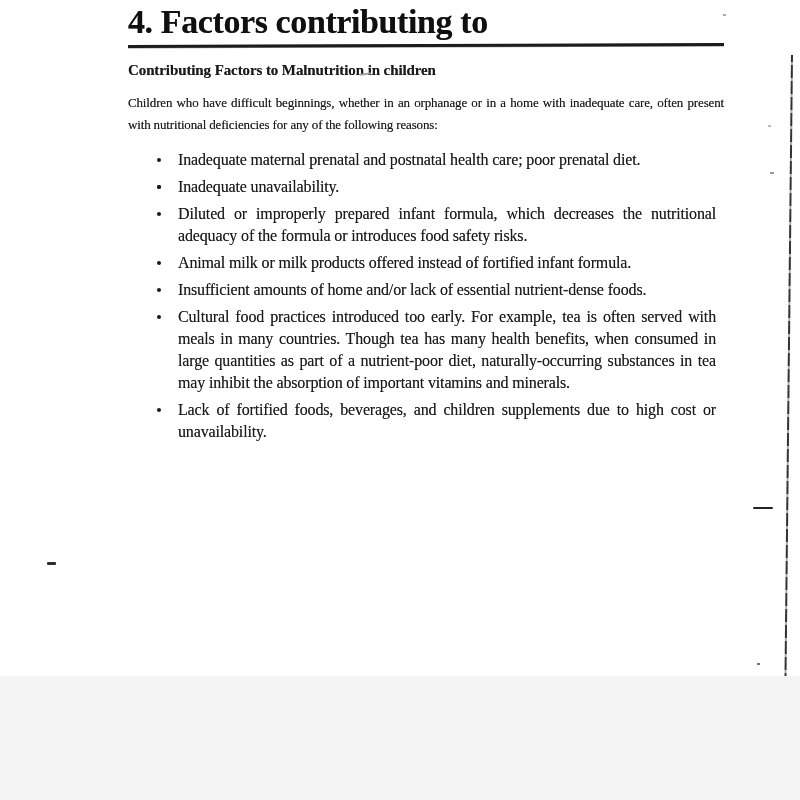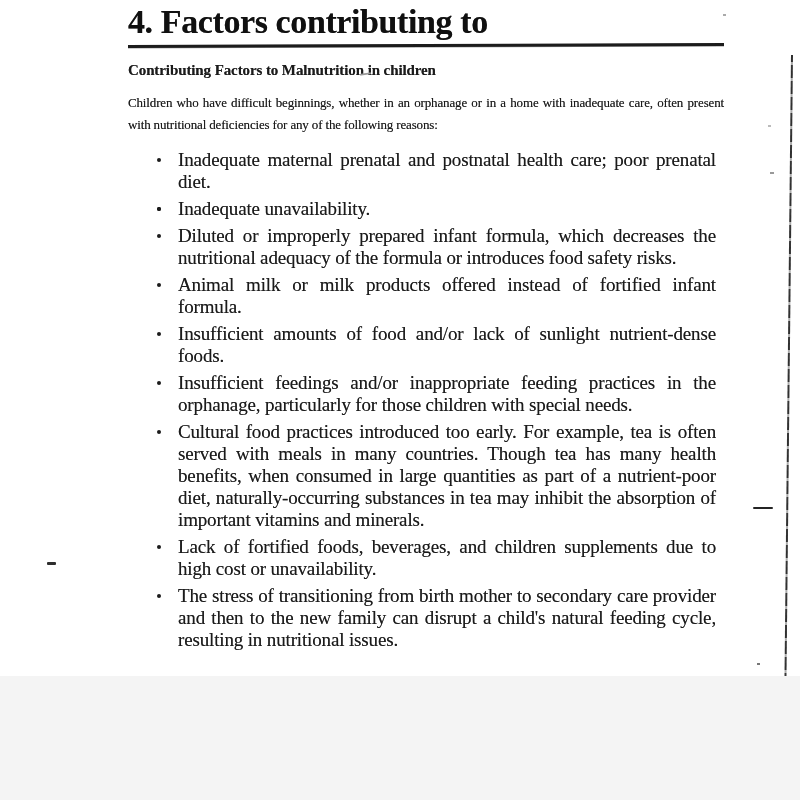--- a/index.html
+++ b/index.html
@@ -56,21 +56,21 @@
     text-align:justify;
   }
   ul.factors{
     margin:13px 0 0 0;
     padding:0 0 0 50px;
     list-style:none;
   }
   ul.factors li{
     position:relative;
     margin:0 8px 5px 0;
-    font-size:19px;
+    font-size:16px;
     line-height:22px;
     letter-spacing:-0.15px;
     text-align:justify;
   }
   .bullet-dot{
     position:absolute;
     left:-21px;top:9px;
     width:4px;height:4px;
     border-radius:50%;
     background:var(--ink);
@@ -105,25 +105,23 @@
     <h1 class="doc-title"><span>4. Factors contributing to</span><br></h1>
     <div class="title-rule"></div>
     <h2 class="sub-heading">Contributing Factors to Malnutrition in children</h2>
     <p class="intro">Children who have difficult beginnings, whether in an orphanage or in a home with inadequate care, often present with nutritional deficiencies for any of the following reasons:</p>
     <ul class="factors">
         <li><span class="bullet-dot"></span><span>Inadequate maternal prenatal and postnatal health care; poor prenatal diet.</span></li>
         <li><span class="bullet-dot"></span></li>
         <li><span class="bullet-dot"></span><span>Inadequate unavailability.</span></li>
         <li><span class="bullet-dot"></span><span>Diluted or improperly prepared infant formula, which decreases the nutritional adequacy of the formula or introduces food safety risks.</span></li>
         <li><span class="bullet-dot"></span><span>Animal milk or milk products offered instead of fortified infant formula.</span></li>
-        <li><span class="bullet-dot"></span><span>Insufficient amounts of food and/or lack of sunlight nutrient-dense foods.</span></li>
-        <li><span class="bullet-dot"></span><span>Insufficient feedings and/or inappropriate feeding practices in the orphanage, particularly for those children with special needs.</span></li>
+        <li><span class="bullet-dot"></span><span>Insufficient amounts of home and/or lack of essential nutrient-dense foods.</span></li>
         <li><span class="bullet-dot"></span><span>Cultural food practices introduced too early. For example, tea is often served with meals in many countries. Though tea has many health benefits, when consumed in large quantities as part of a nutrient-poor diet, naturally-occurring substances in tea may inhibit the absorption of important vitamins and minerals.</span></li>
         <li><span class="bullet-dot"></span><span>Lack of fortified foods, beverages, and children supplements due to high cost or unavailability.</span></li>
-        <li><span class="bullet-dot"></span><span>The stress of transitioning from birth mother to secondary care provider and then to the new family can disrupt a child's natural feeding cycle, resulting in nutritional issues.</span></li>
       </ul>
   </div>
 
   <div class="artifact edge-line"></div>
   <div class="artifact dash-right"></div>
   <div class="artifact dash-left"></div>
   <div class="artifact squiggle"></div>
   <div class="artifact speck-1"></div>
   <div class="artifact speck-2"></div>
   <div class="artifact speck-3"></div>

